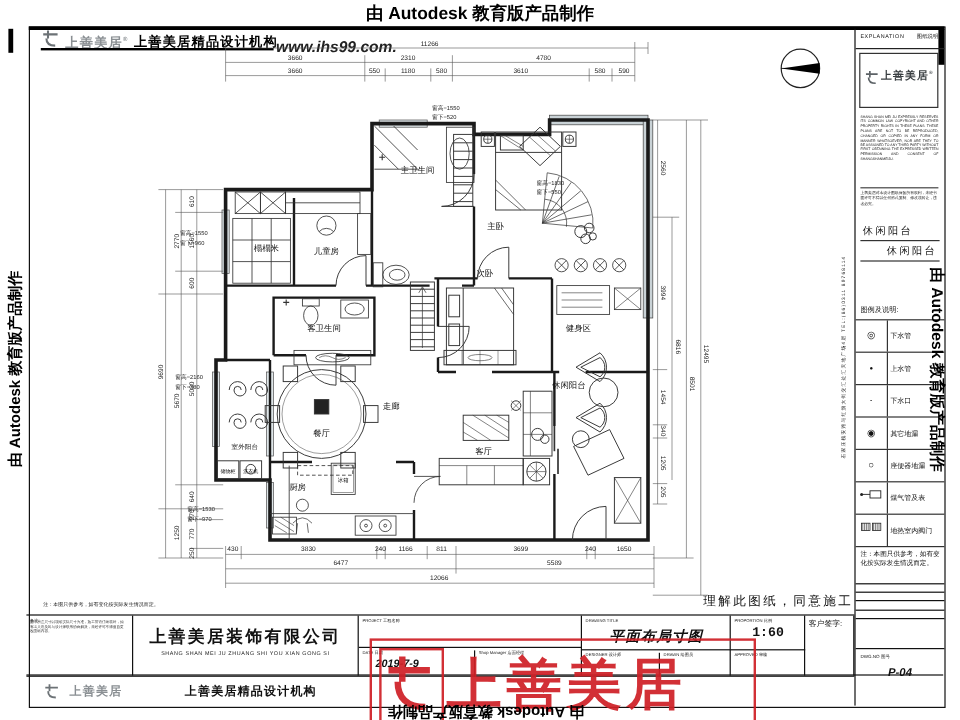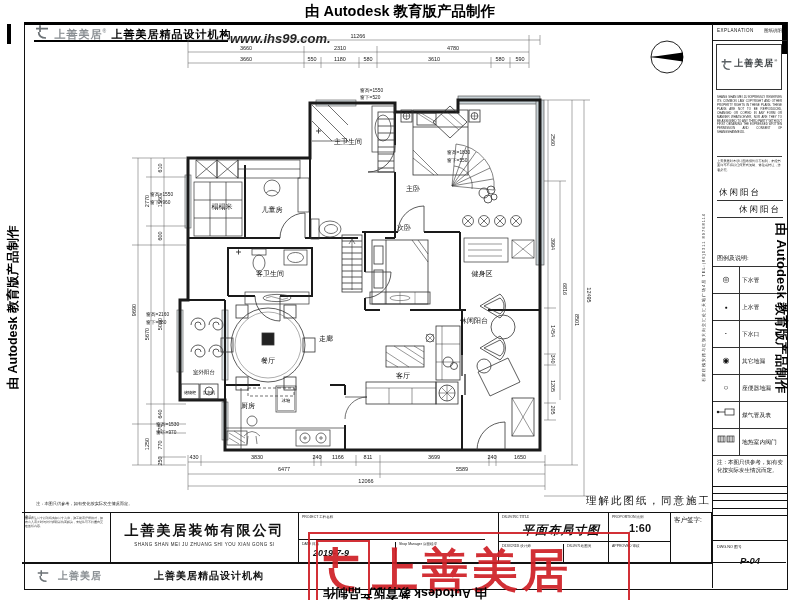--- a/index.html
+++ b/index.html
@@ -57,29 +57,29 @@
   #c-company{left:88px;width:188px;text-align:center;}
   #c-company .cn{margin-top:9px;font-weight:bold;font-size:14px;letter-spacing:2px;}
   #c-company .py{font-size:4.5px;letter-spacing:.5px;margin-top:2px;color:#222;}
   #c-proj{left:276px;width:186px;}
   #c-proj .lab{position:absolute;top:2px;left:3px;}
   #c-proj .nm{position:absolute;top:9px;left:0;width:186px;text-align:center;font-style:italic;font-weight:bold;font-size:8.5px;}
   #c-proj .r2{position:absolute;top:26px;left:0;width:186px;height:24px;border-top:1px solid #111;}
   #c-proj .dl{position:absolute;top:2px;left:3px;}
   #c-proj .dt{position:absolute;top:8px;left:14px;font-weight:bold;font-style:italic;font-size:9px;}
   #c-proj .mg{position:absolute;top:2px;left:96px;border-left:1px solid #111;height:22px;padding-left:3px;padding-top:0;}
-  #c-title{left:476px;width:124px;font-family:Liberation Serif, serif;}
+  #c-title{left:462px;width:124px;}
   #c-title .lab{position:absolute;top:2px;left:3px;}
   #c-title .nm{position:absolute;top:9px;left:0;width:124px;text-align:center;font-weight:bold;font-style:italic;font-size:12px;letter-spacing:1px;}
   #c-title .r2{position:absolute;top:28px;left:0;width:124px;height:22px;border-top:1px solid #111;}
   #c-title .d2{position:absolute;top:2px;left:64px;border-left:1px solid #111;height:20px;padding-left:3px;}
   #c-title .d1{position:absolute;top:2px;left:3px;}
   #c-prop{left:586px;width:62px;}
   #c-prop .lab{position:absolute;top:2px;left:3px;}
-  #c-prop .sc{position:absolute;top:9px;left:0;width:62px;text-align:center;font-weight:bold;font-size:11px;}
+  #c-prop .sc{position:absolute;top:9px;left:0;width:62px;text-align:center;font-weight:bold;font-size:11px;font-family:Liberation Mono, monospace;}
   #c-prop .r2{position:absolute;top:28px;left:0;width:62px;height:22px;border-top:1px solid #111;}
   #c-cust{left:648px;width:42px;border-right:1.2px solid #111;}
   #c-cust .lab{position:absolute;top:3px;left:3px;font-size:6.5px;}
   #footer{left:22px;top:562px;width:764px;height:26px;border-top:1.3px solid #111;z-index:3;}
   #footer .cn{position:absolute;left:36px;top:6px;font-weight:bold;color:#8a8f93;font-size:10px;letter-spacing:1px;}
   #footer .org{position:absolute;left:132px;top:6px;font-weight:bold;font-size:10px;letter-spacing:1px;}
   
   #wm{left:308px;top:532px;width:318px;height:80px;border:2px solid #cf2127;z-index:30;opacity:.93;}
   #wm .box{position:absolute;left:6px;top:6px;width:50px;height:60px;border:2px solid #cf2127;}
   #wm .chars{position:absolute;left:62px;top:6px;font-size:46px;font-weight:bold;color:#cf2127;letter-spacing:4px;white-space:nowrap;}

